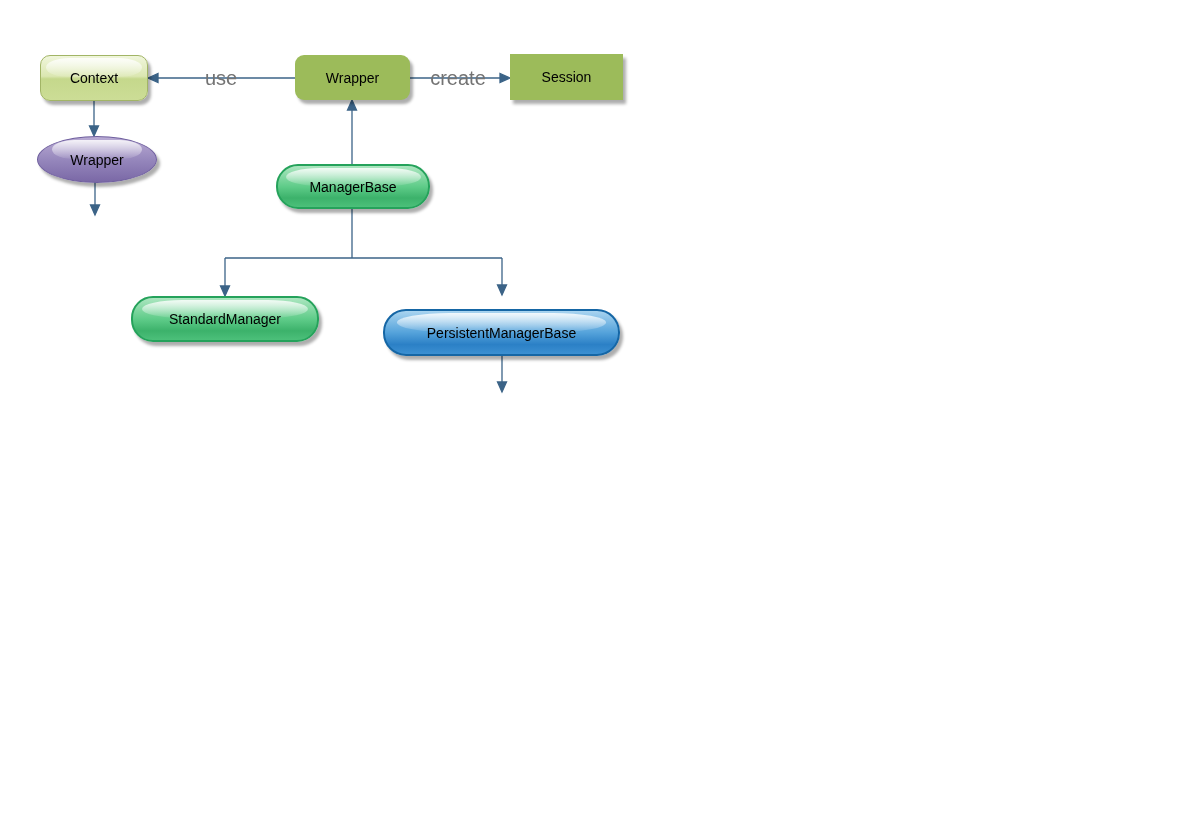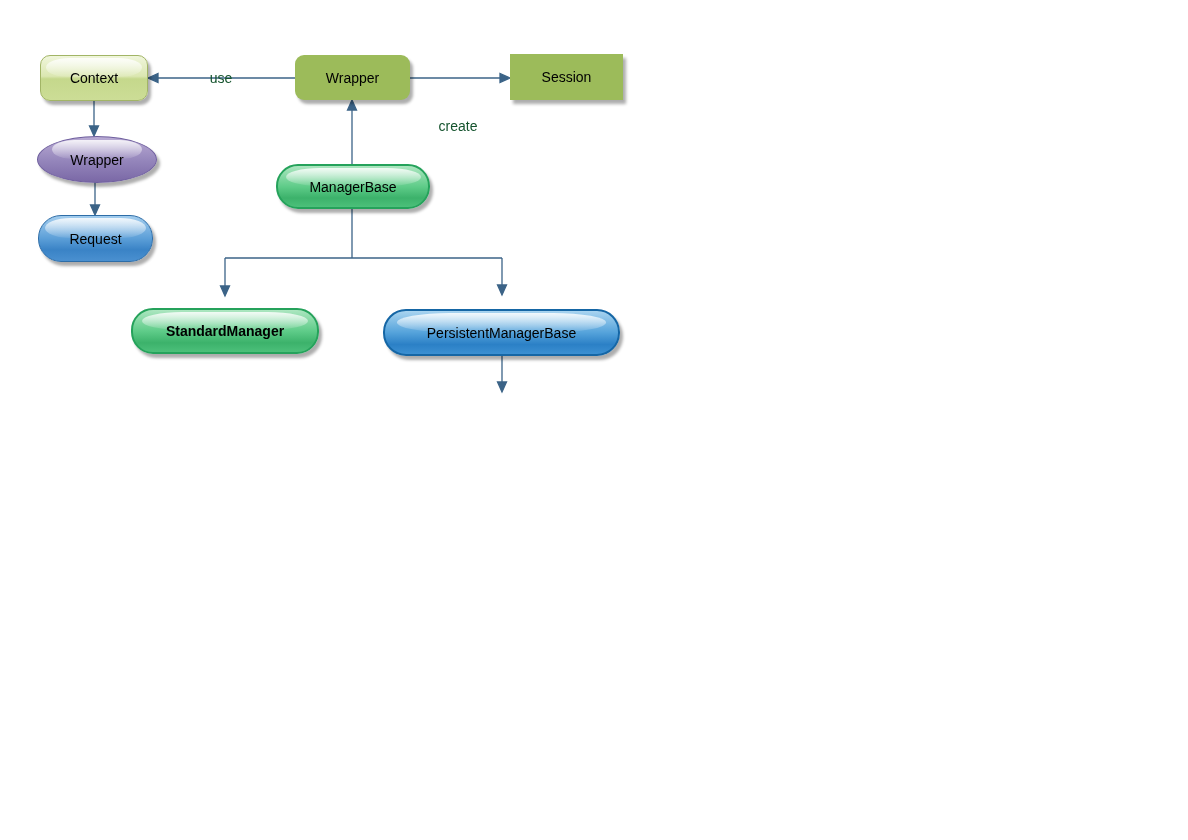--- a/index.html
+++ b/index.html
@@ -67,44 +67,44 @@
     border-radius: 23px;
     border: 1px solid #2e6da7;
     background: linear-gradient(to bottom, #a3cdee 0%, #5c9fd8 50%, #3a83c6 75%, #4a90d0 100%);
   }
   .green-pill {
     border-radius: 22px;
     border: 2px solid #25a25b;
     background: linear-gradient(to bottom, #ace6c0 0%, #5fcc89 50%, #3cb26b 78%, #4cc07a 100%);
   }
   .n-managerbase { left: 276px; top: 164px; width: 150px; height: 41px; }
-  .n-standardmanager { left: 131px; top: 308px; width: 184px; height: 42px; font-weight: bold; }
+  .n-standardmanager { left: 131px; top: 296px; width: 184px; height: 42px; }
   .n-persistentmanagerbase {
     left: 383px; top: 295px; width: 233px; height: 43px;
     border-radius: 23px;
     border: 2px solid #1566a5;
     background: linear-gradient(to bottom, #a9d4f0 0%, #55a3db 50%, #2b80c6 78%, #3c90d2 100%);
     margin-top: 14px;
   }
   .n-persistentmanager {
     left: 403px; top: 392px; width: 197px; height: 43px;
     border: 1px solid #e2924a;
     background: linear-gradient(to bottom, #fde4ca 0%, #f9d0a6 55%, #f5bd8a 100%);
     box-shadow: none;
   }
   .edge-label {
     position: absolute;
     transform: translate(-50%, -50%);
-    font-size: 14px;
-    color: #14532d;
+    font-size: 20px;
+    color: #737373;
     z-index: 2;
     white-space: nowrap;
   }
   .el-use { left: 221px; top: 78px; }
-  .el-create { left: 458px; top: 78px; margin-top: 48px; }
+  .el-create { left: 458px; top: 78px; }
 </style>
 </head>
 <body>
 
 <div class="canvas">
 
   <svg class="connectors">
     <g stroke="#3b6387" stroke-width="1.3" fill="#3b6387">
 
       <line x1="295" y1="78" x2="157" y2="78"></line>
@@ -146,23 +146,20 @@
   </div>
 
   <div class="node n-wrapper gloss">
     <span class="lbl">Wrapper</span>
   </div>
 
   <div class="node n-session">
     <span class="lbl">Session</span>
   </div>
 
-  <div class="node n-request gloss">
-    <span class="lbl">Request</span>
-  </div>
 
   <div class="node green-pill n-managerbase gloss">
     <span class="lbl">ManagerBase</span>
   </div>
 
   <div class="node green-pill n-standardmanager gloss">
     <span class="lbl">StandardManager</span>
   </div>
 
   <div class="node n-persistentmanagerbase gloss">

